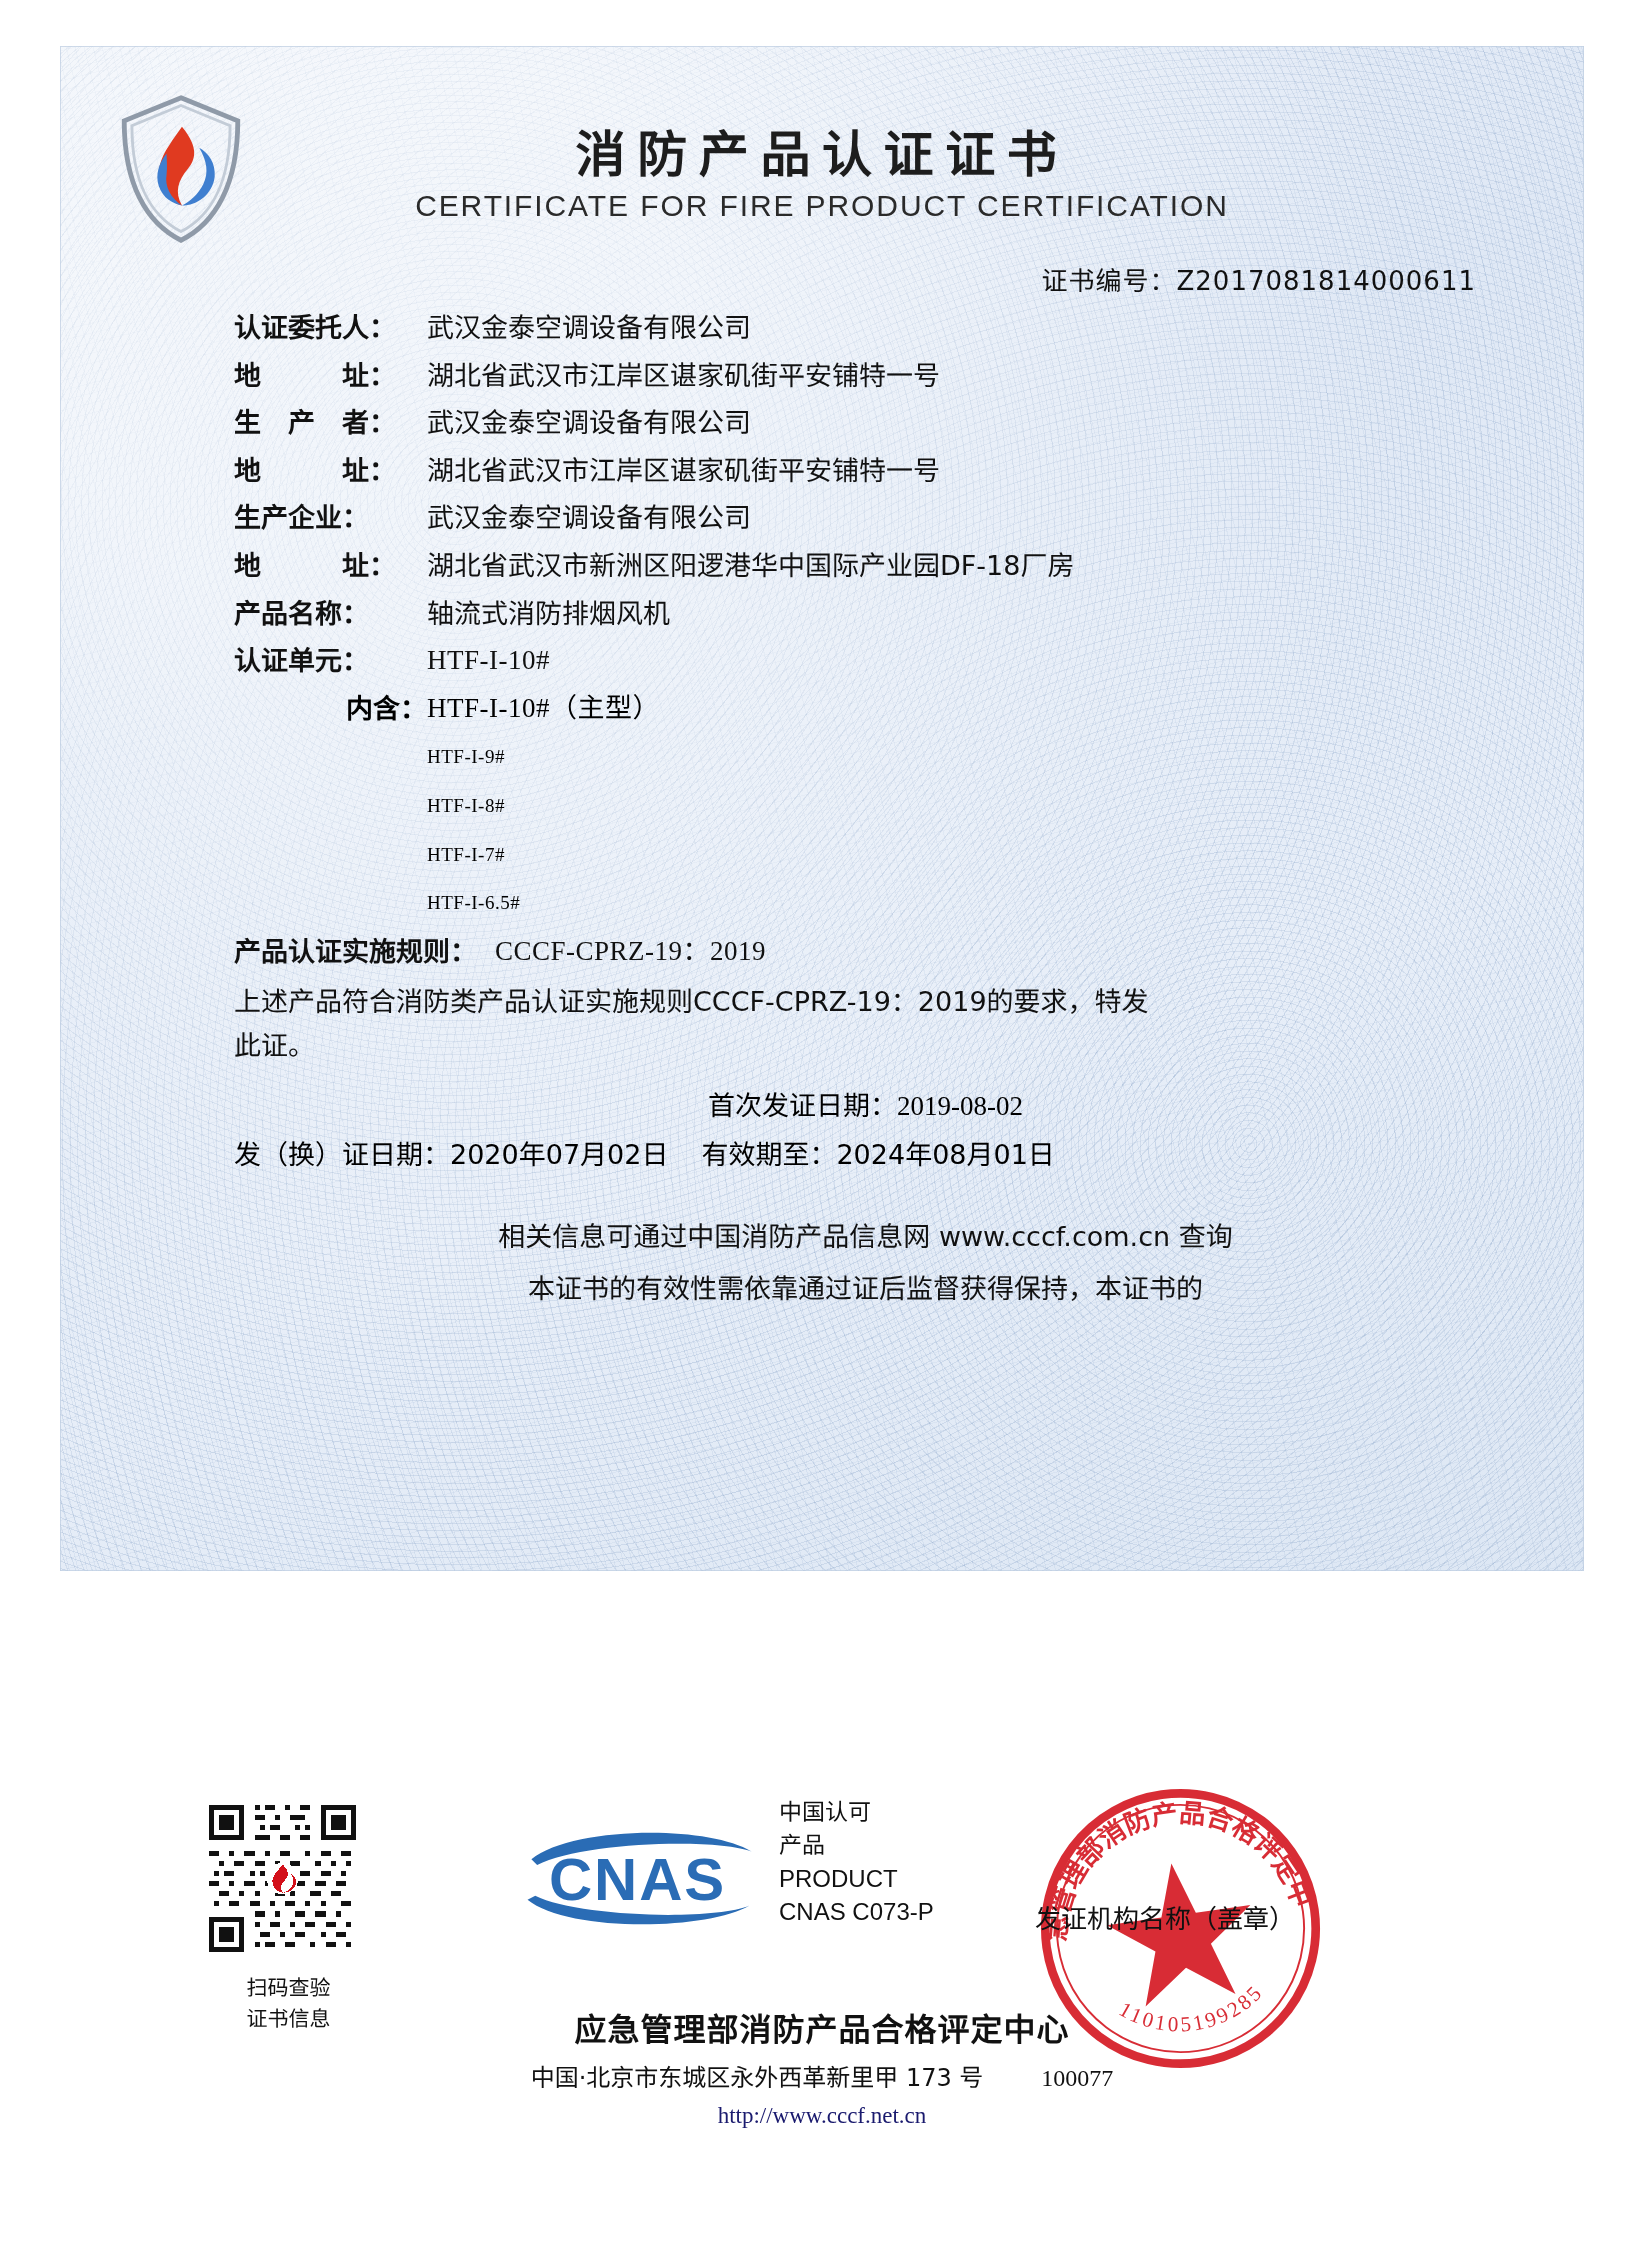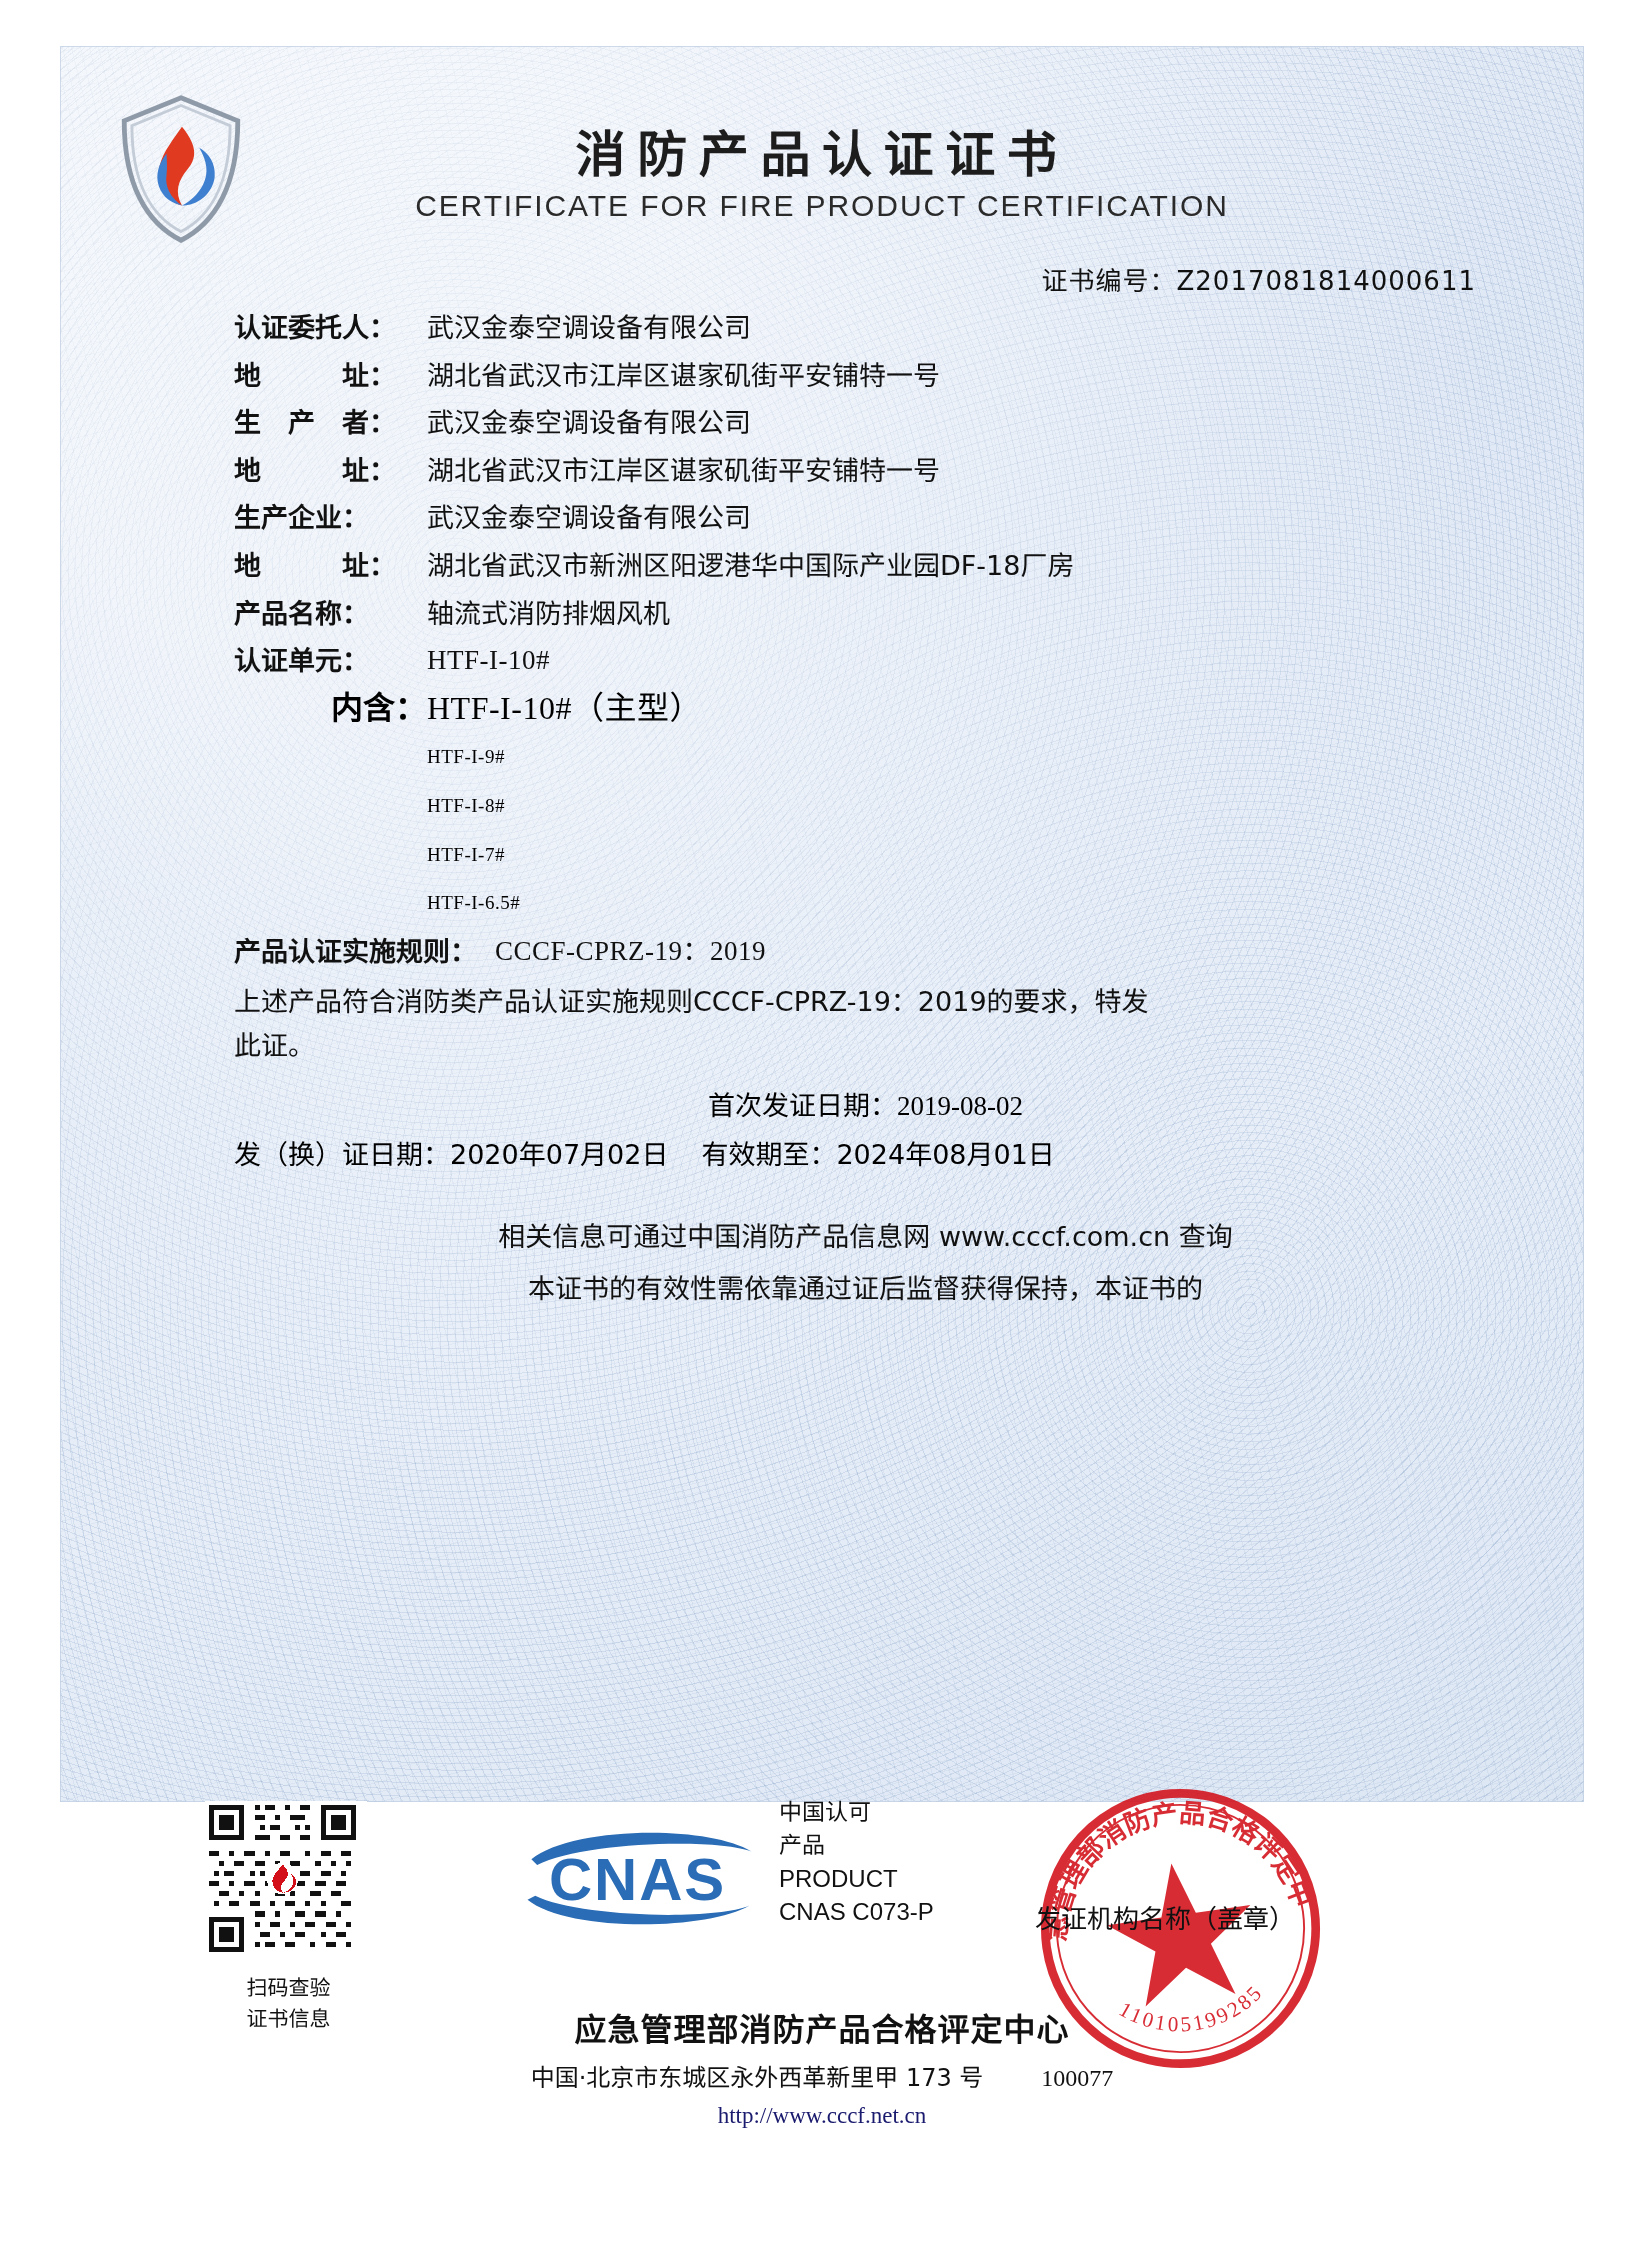--- a/index.html
+++ b/index.html
@@ -10,21 +10,21 @@
     position:relative;
     width:1641px;height:2257px;
     background:#ffffff;
     overflow:hidden;
   }
 
   
   .cert{
     position:absolute;
     left:60px;top:46px;
-    width:1524px;height:1756px;
+    width:1524px;height:1525px;
     background:
       radial-gradient(circle at 20% 18%, rgba(255,255,255,.55) 0 18%, rgba(0,0,0,0) 60%),
       repeating-radial-gradient(circle at 26% 30%, rgba(120,150,190,.20) 0 1px, rgba(255,255,255,0) 1px 6.8px),
       repeating-radial-gradient(circle at 78% 72%, rgba(120,150,190,.18) 0 1px, rgba(255,255,255,0) 1px 7.7px),
       repeating-linear-gradient(76deg, rgba(130,160,200,.13) 0 1px, rgba(255,255,255,0) 1px 8.7px),
       repeating-linear-gradient(-14deg, rgba(130,160,200,.10) 0 1px, rgba(255,255,255,0) 1px 9.7px),
       linear-gradient(160deg,#e9eff8 0%,#dfe8f5 35%,#e7eef8 65%,#dde7f4 100%);
     box-shadow:0 0 0 1px rgba(190,205,225,.7) inset;
   }
 
@@ -67,21 +67,21 @@
   }
   .val{
     font-family:"DejaVu Sans",sans-serif;
     letter-spacing:0px;
   }
   .val.mono{
     font-family:"Liberation Serif",serif;
     letter-spacing:0.5px;
   }
   .sub-row{
-    display:flex;margin-bottom:11.6px;font-size:32px;line-height:37px;
+    display:flex;margin-bottom:11.6px;font-size:27px;line-height:37px;
   }
   .sub-lbl{
     width:193px;flex:0 0 193px;text-align:right;padding-right:0;
     font-family:"DejaVu Sans",sans-serif;font-weight:600;
   }
   .sub-val{font-family:"Liberation Serif",serif;letter-spacing:0.5px;}
   .model-row{
     display:flex;margin-bottom:11.6px;font-size:19px;line-height:37px;
   }
   .model-pad{width:193px;flex:0 0 193px;}

